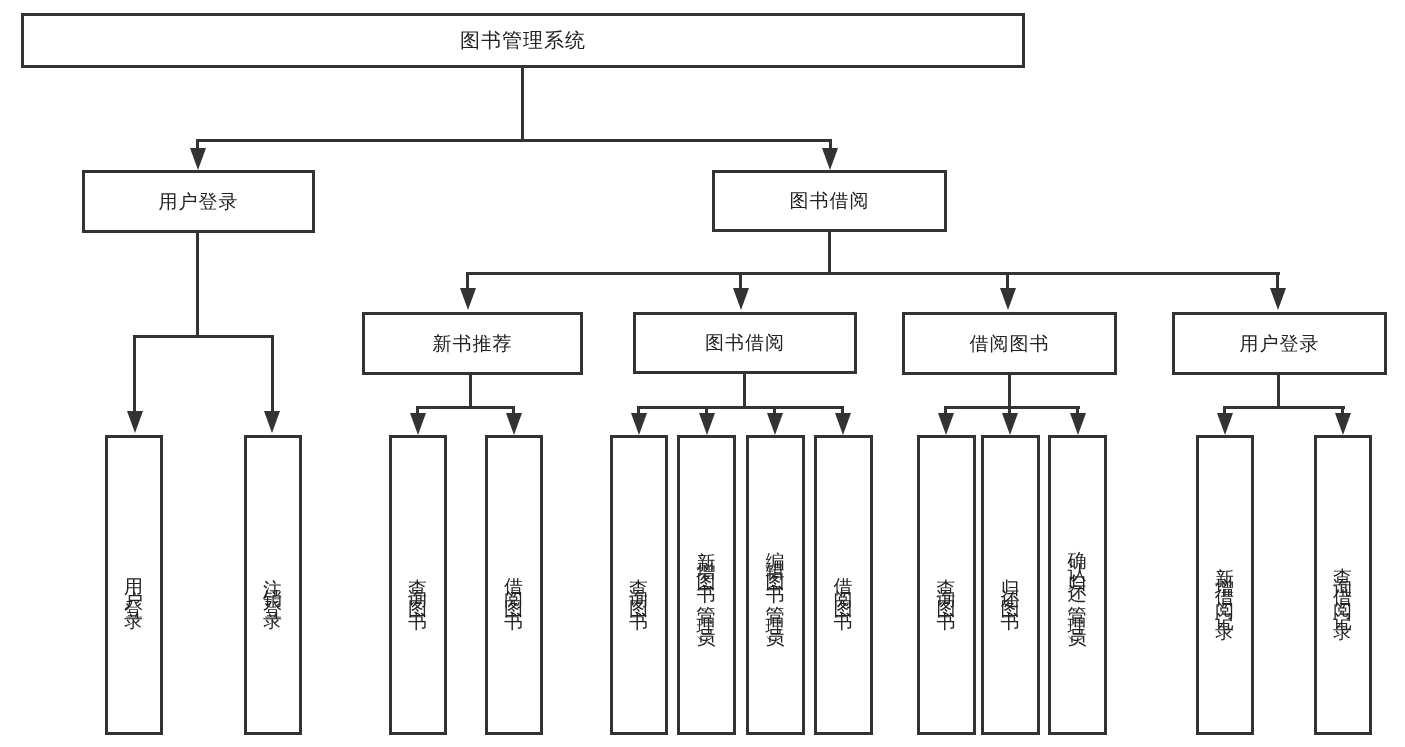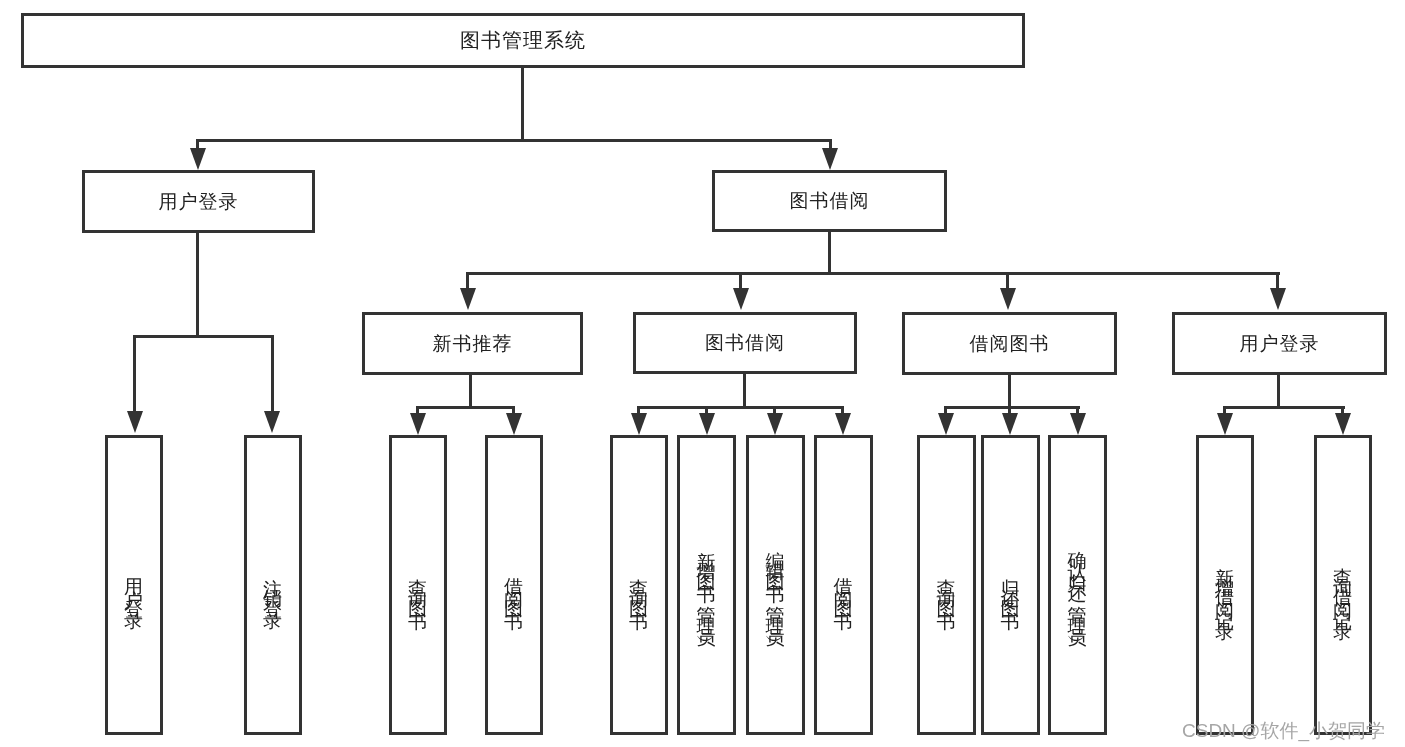--- a/index.html
+++ b/index.html
@@ -159,15 +159,14 @@
     <span class="vlabel">确认归还（管理员）</span>
   </div>
 
   <div class="box vbox" style="left:1196px;top:435px;width:58px;height:300px;">
     <span class="vlabel">新增借阅记录</span>
   </div>
   <div class="box vbox" style="left:1314px;top:435px;width:58px;height:300px;">
     <span class="vlabel">查询借阅记录</span>
   </div>
 
-  <div class="watermark">CSDN @软件_小贺同学</div>
 
 </div>
 
 </body></html>

